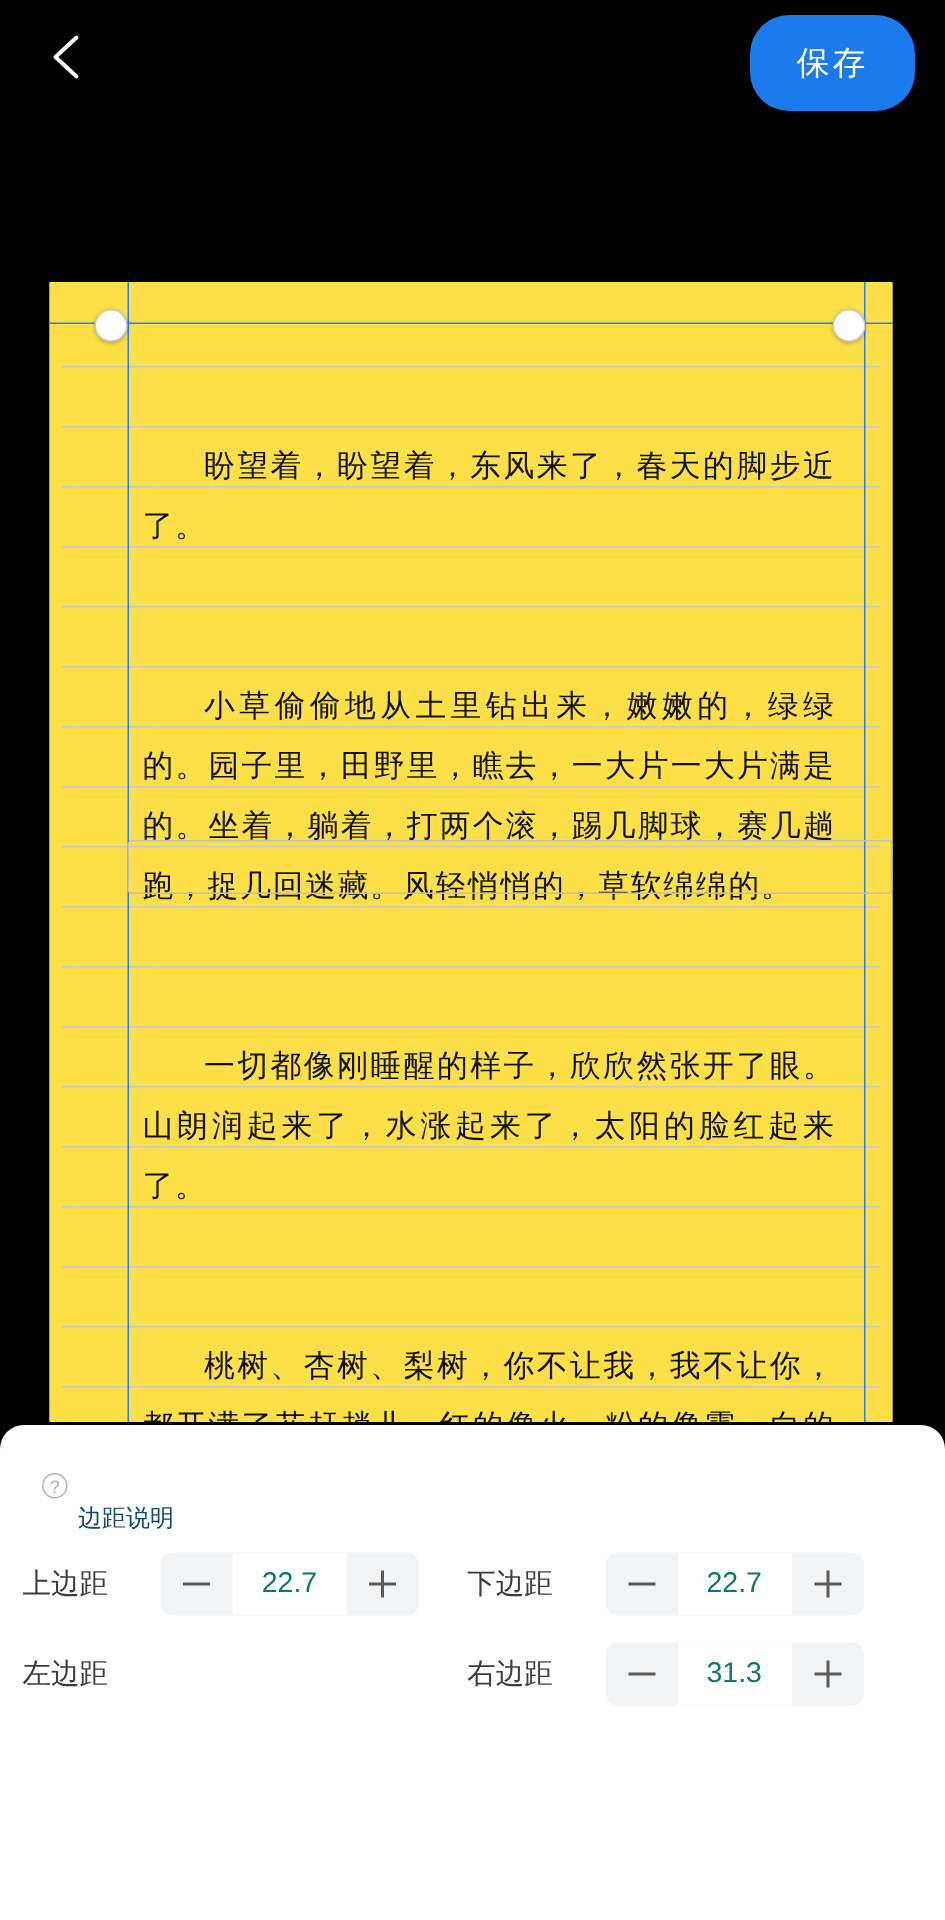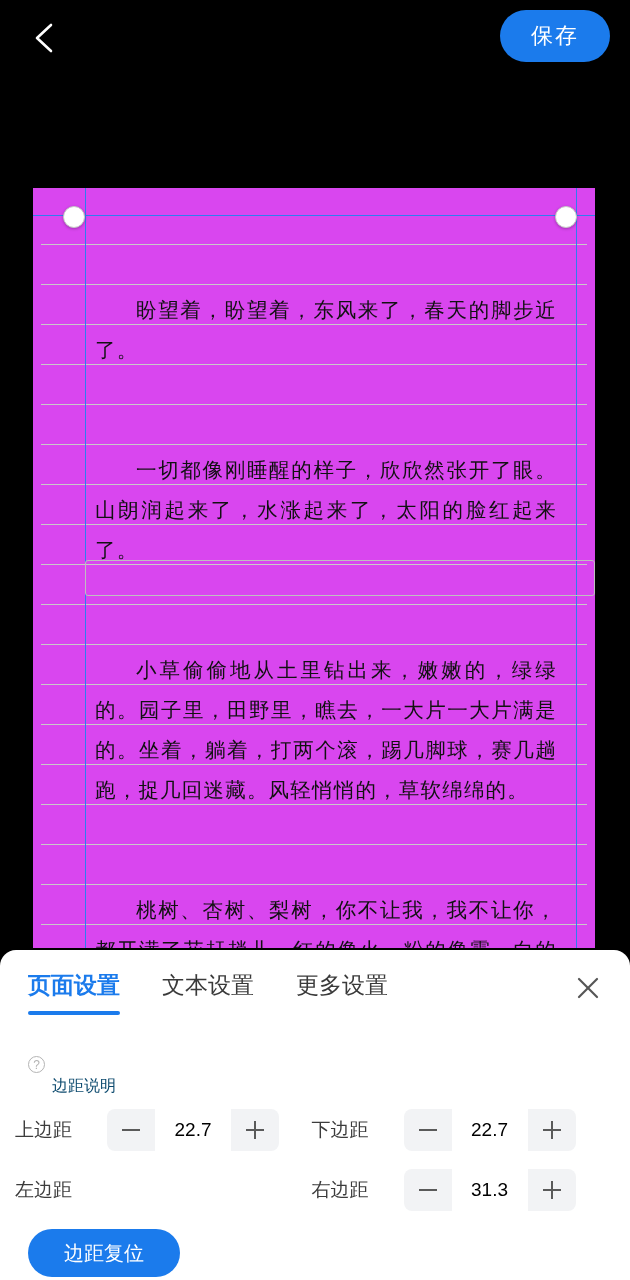--- a/index.html
+++ b/index.html
@@ -23,40 +23,40 @@
   }
   .back-btn {
     position: absolute; left: 20px; top: 14px;
     width: 48px; height: 48px;
     display: flex; align-items: center; justify-content: center;
     cursor: pointer;
   }
   .back-btn svg { display: block; }
   .save-btn {
     position: absolute; right: 20px; top: 10px;
-    width: 110px; height: 52px;
+    width: 110px; height: 64px;
     border-radius: 26px;
     background: #1b7bec;
     color: #fff;
     font-size: 22px;
     display: flex; align-items: center; justify-content: center;
     cursor: pointer;
     letter-spacing: 2px;
   }
 
   
   .doc-area {
     position: absolute; top: 188px; left: 33px;
     width: 562px; height: 760px;
     background: #fbfbfb;
     overflow: hidden;
   }
   .page-paper {
     position: absolute; inset: 0;
-    background: #d946ef;
+    background: #fde047;
     padding-left: 32px;
   }
   
   .rules {
     position: absolute;
     left: 8px; right: 8px; top: 22px; bottom: 0;
   }
   .rule-line {
     position: absolute; left: 0; right: 0;
     height: 1px; background: #c9c9c9;
@@ -193,21 +193,21 @@
   .step-btn .plus::before,
   .step-btn .plus::after {
     content: ""; position: absolute; background: #5a5a5a;
   }
   .step-btn .plus::before { left: 0; top: 8px; width: 18px; height: 2px; }
   .step-btn .plus::after { top: 0; left: 8px; height: 18px; width: 2px; }
   .step-val {
     flex: 1;
     text-align: center;
     font-size: 19px;
-    color: #000000;
+    color: #0f766e;
     background: #fff;
     height: 42px;
     line-height: 42px;
   }
 
   .reset-btn {
     margin: 6px 0 0 28px;
     width: 152px; height: 48px;
     border-radius: 24px;
     background: #1b7bec;
@@ -256,49 +256,36 @@
         <div class="rule-line" style="top:674px"></div>
         <div class="rule-line" style="top:714px"></div>
       </div>
 
       <div class="guide h" style="top:27px"></div>
       <div class="guide v" style="left:52px"></div>
       <div class="guide v" style="right:18px"></div>
 
       <div class="doc-text">
         <p>盼望着，盼望着，东风来了，春天的脚步近了。</p>
+        <p>小草偷偷地从土里钻出来，嫩嫩的，绿绿的。园子里，田野里，瞧去，一大片一大片满是的。坐着，躺着，打两个滚，踢几脚球，赛几趟跑，捉几回迷藏。风轻悄悄的，草软绵绵的。</p>
         <p>一切都像刚睡醒的样子，欣欣然张开了眼。山朗润起来了，水涨起来了，太阳的脸红起来了。</p>
-        <p>小草偷偷地从土里钻出来，嫩嫩的，绿绿的。园子里，田野里，瞧去，一大片一大片满是的。坐着，躺着，打两个滚，踢几脚球，赛几趟跑，捉几回迷藏。风轻悄悄的，草软绵绵的。</p>
         <p>桃树、杏树、梨树，你不让我，我不让你，都开满了花赶趟儿。红的像火，粉的像霞，白的像雪。花里带着甜味儿；闭了眼，树上仿佛已经满是桃儿、杏儿、梨儿。花下成千成百的蜜蜂嗡嗡地闹着，大小的蝴蝶飞来飞去。野花遍地是：杂样儿，有名字的，没名字的，散在草丛里，像眼睛，像星星，还眨呀眨的。</p>
         
         
       </div>
 
       <div class="sel-box"></div>
 
       <div class="handle tl"></div>
       <div class="handle tr"></div>
     </div>
   </div>
 
   <div class="sheet">
 
-    <div class="sheet-tabs">
-      <div class="tab active">页面设置</div>
-      <div class="tab">文本设置</div>
-      <div class="tab">更多设置</div>
-      <div class="close-x">
-        <span>
-          <svg width="28" height="28" viewBox="0 0 28 28">
-            <line x1="5" y1="5" x2="23" y2="23" stroke="#555" stroke-width="2.2" stroke-linecap="round"></line>
-            <line x1="23" y1="5" x2="5" y2="23" stroke="#555" stroke-width="2.2" stroke-linecap="round"></line>
-          </svg>
-        </span>
-      </div>
-    </div>
 
     <div class="hint-row">
       <span class="hint-icon">?</span>
       <span class="hint-text">边距说明</span>
     </div>
 
     <div class="controls">
 
       <div class="ctrl-row">
         <div class="ctrl-group">
@@ -340,16 +327,15 @@
             <div class="step-val">31.3</div>
             <div class="step-btn">
                 <span class="plus"></span>
               </div>
           </div>
         </div>
       </div>
 
     </div>
 
-    <div class="reset-btn">边距复位</div>
   </div>
 
 </div>
 
 </body></html>

